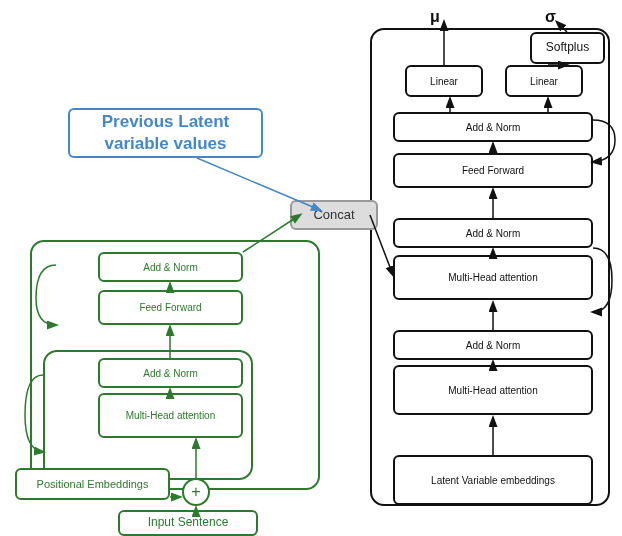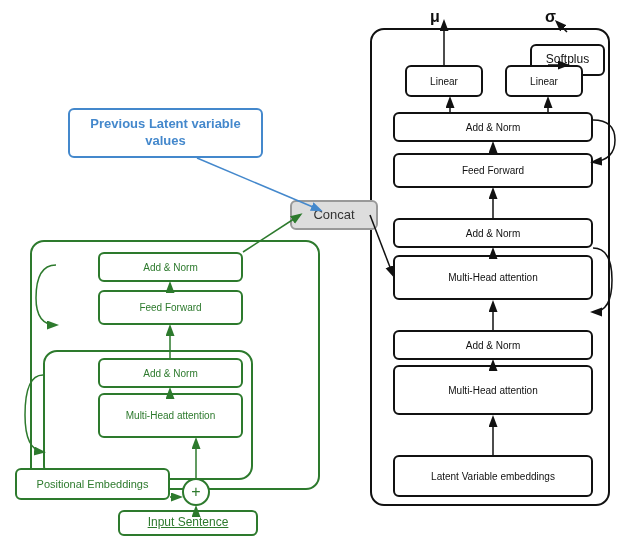--- a/index.html
+++ b/index.html
@@ -71,21 +71,21 @@
 
   <div class="container-left" style="left:30px; top:240px; width:290px; height:250px;"></div>
 
   <div class="container-right" style="left:370px; top:28px; width:240px; height:478px;"></div>
 
   <div class="container-left" style="left:43px; top:350px; width:210px; height:130px;"></div>
 
   <div class="label-text" style="left:430px; top:8px;">μ</div>
   <div class="label-text" style="left:545px; top:8px;">σ</div>
 
-  <div class="box box-black" style="left:530px; top:32px; width:75px; height:32px; font-size:12px;margin-top:12px;">
+  <div class="box box-black" style="left:530px; top:32px; width:75px; height:32px; font-size:12px;">
     <span>Softplus</span>
   </div>
 
   <div class="box box-black" style="left:405px; top:65px; width:78px; height:32px;">
     <span>Linear</span>
   </div>
 
   <div class="box box-black" style="left:505px; top:65px; width:78px; height:32px;">
     <span>Linear</span>
   </div>
@@ -107,29 +107,29 @@
   </div>
 
   <div class="box box-black" style="left:393px; top:330px; width:200px; height:30px;">
     <span>Add &amp; Norm</span>
   </div>
 
   <div class="box box-black" style="left:393px; top:365px; width:200px; height:50px;">
     <span>Multi-Head attention</span>
   </div>
 
-  <div class="box box-black" style="left:393px; top:455px; width:200px; height:42px;">
+  <div class="box box-black" style="left:393px; top:455px; width:200px; height:50px;">
     <span>Latent Variable embeddings</span>
   </div>
 
   <div class="box box-gray" style="left:290px; top:200px; width:88px; height:30px; font-size:13px;">
     <span>Concat</span>
   </div>
 
-  <div class="box box-blue" style="left:68px; top:108px; width:195px; height:50px; font-size:13px; font-weight:bold;">
+  <div class="box box-blue" style="left:68px; top:108px; width:195px; height:50px; font-size:17px; font-weight:bold;">
     <span>Previous Latent variable values</span>
   </div>
 
   <div class="box box-green" style="left:98px; top:252px; width:145px; height:30px;">
     <span>Add &amp; Norm</span>
   </div>
 
   <div class="box box-green" style="left:98px; top:290px; width:145px; height:35px;">
     <span>Feed Forward</span>
   </div>
@@ -145,21 +145,21 @@
   <div class="box box-green" style="left:15px; top:468px; width:155px; height:32px; font-size:11px;">
     <span>Positional Embeddings</span>
   </div>
 
   <div style="position:absolute; left:182px; top:478px; width:28px; height:28px;
     border:2px solid #2d7a2d; border-radius:50%; display:flex; align-items:center;
     justify-content:center; font-size:16px; color:#2d7a2d; background:white;">
     <span>+</span>
   </div>
 
-  <div class="box box-green" style="left:118px; top:510px; width:140px; height:26px; font-size:12px;text-decoration:underline;">
+  <div class="box box-green" style="left:118px; top:510px; width:140px; height:26px; font-size:12px;">
     <span>Input Sentence</span>
   </div>
 
   <svg class="arrows">
 
     <line x1="493" y1="455" x2="493" y2="418" stroke="#111" stroke-width="1.5" marker-end="url(#arrowBlack)"></line>
 
     <line x1="493" y1="365" x2="493" y2="362" stroke="#111" stroke-width="1.5" marker-end="url(#arrowBlack)"></line>
 
     <line x1="493" y1="330" x2="493" y2="303" stroke="#111" stroke-width="1.5" marker-end="url(#arrowBlack)"></line>

